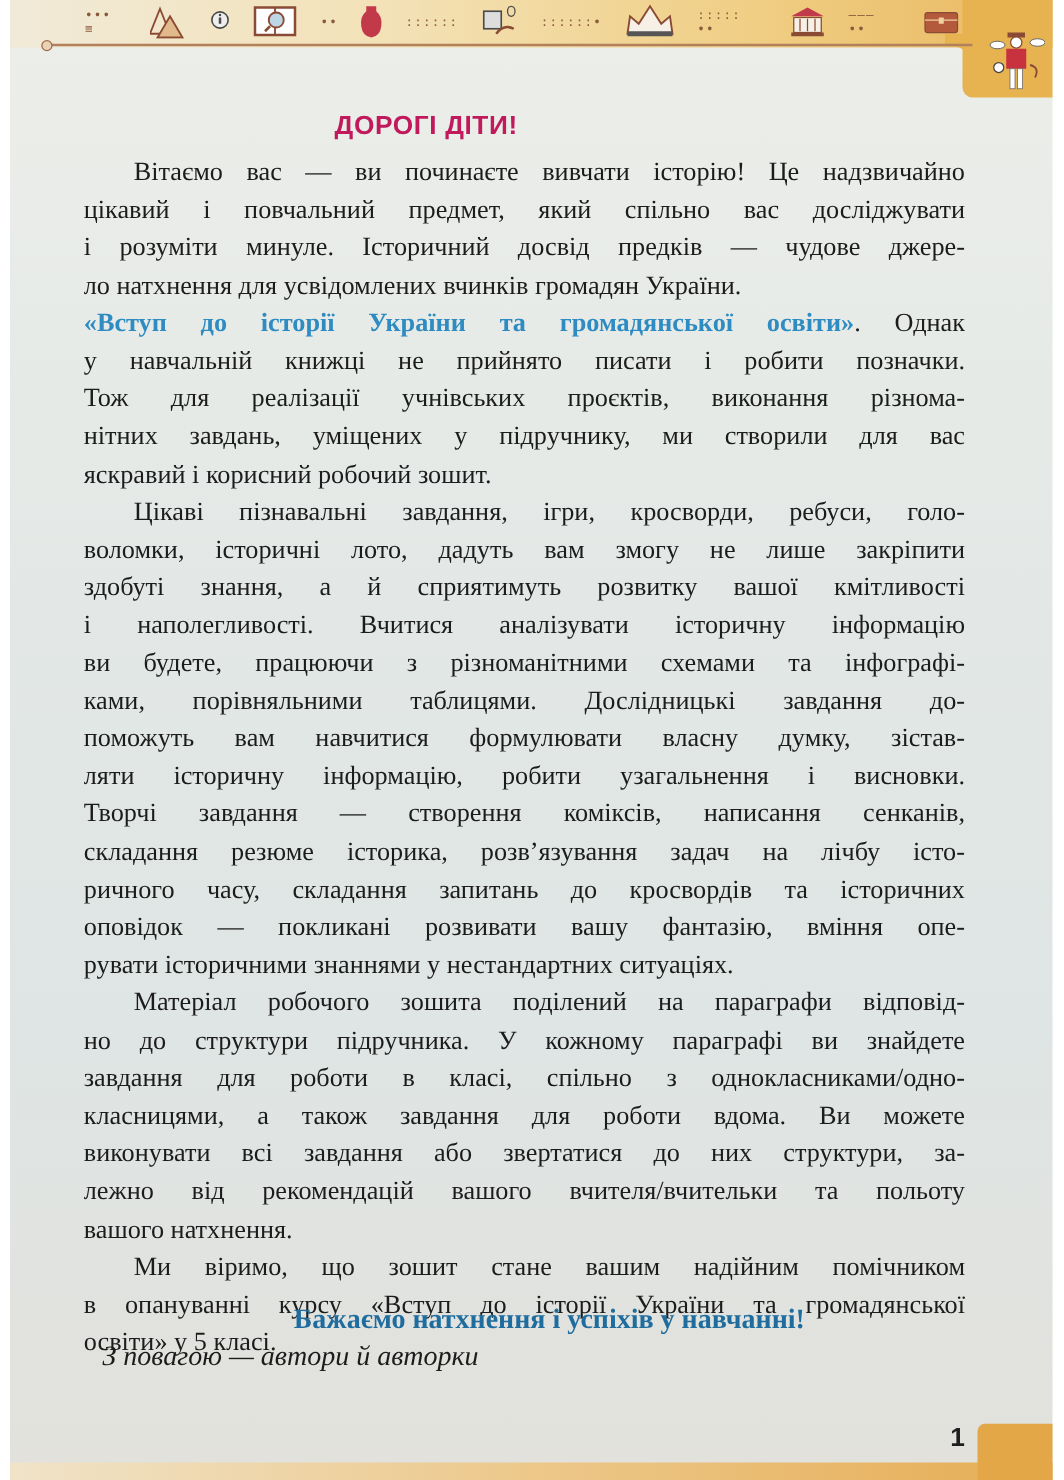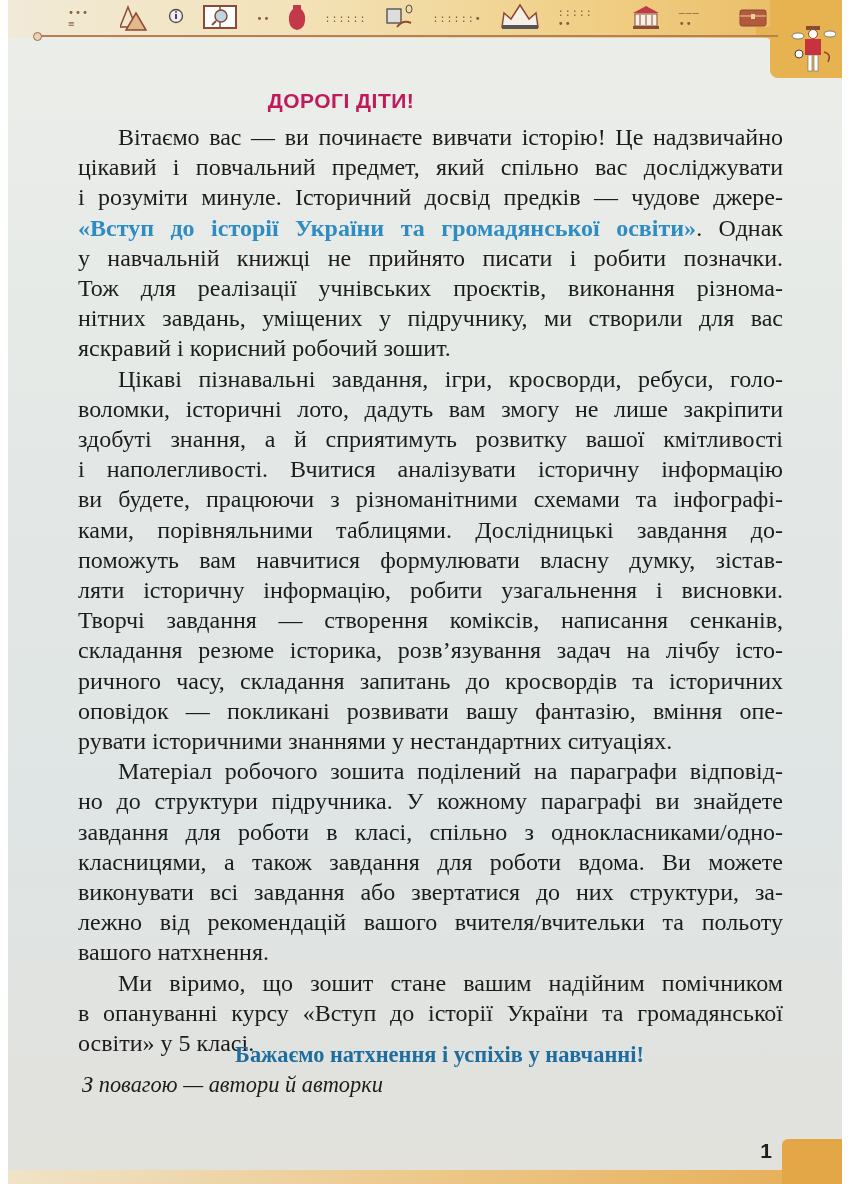--- a/index.html
+++ b/index.html
@@ -60,22 +60,22 @@
     font-family: "Liberation Sans", "DejaVu Sans", sans-serif; font-weight: bold;
     font-size: 21px; color: #1e1e1e;
   }
   
   .title {
     position: absolute; left: 0; top: 89px; width: 666px; text-align: center;
     font-family: "Liberation Sans", "DejaVu Sans", sans-serif; font-weight: bold;
     font-size: 21px; color: #c01a5c; letter-spacing: 0.5px;
   }
   .content {
-    position: absolute; left: 70px; top: 122px; width: 705px;
-    font-size: 24px; line-height: 30.2px; color: #1c1c1c;
+    position: absolute; left: 59px; top: 122px; width: 705px;
+    font-size: 21px; line-height: 30.2px; color: #1c1c1c;
   }
   .line { display: block; white-space: nowrap; text-align: justify; text-align-last: justify; }
   .line.last { text-align-last: left; }
   .line.indent { padding-left: 40px; }
   .book-title { color: #2f8cc2; font-weight: bold; font-family: Liberation Serif, serif; }
   .closing {
     position: absolute; left: 74px; top: 1040px; width: 705px; font-size: 22.4px; line-height: 30px;
   }
   .wish { display: block; text-align: center; color: #1f6d9e; font-weight: bold; padding-left: 10px; }
   .sign { display: block; text-align: left; font-style: italic; color: #1c1c1c; }
@@ -170,20 +170,21 @@
     </svg>
   </div>
 
   <div class="title">ДОРОГІ ДІТИ!</div>
 
   <div class="content">
     <div>
       <span class="line indent">Вітаємо вас — ви починаєте вивчати історію! Це надзвичайно</span>
       <span class="line">цікавий і повчальний предмет, який спільно вас досліджувати</span>
       <span class="line">і розуміти минуле. Історичний досвід предків — чудове джере-</span>
+      <span class="line last">ло натхнення для усвідомлених вчинків громадян України.</span>
     </div>
     <div>
       <span class="line"><span class="book-title">«Вступ до історії України та громадянської освіти»</span><span>. Однак</span></span>
       <span class="line">у навчальній книжці не прийнято писати і робити позначки.</span>
       <span class="line">Тож для реалізації учнівських проєктів, виконання різнома-</span>
       <span class="line">нітних завдань, уміщених у підручнику, ми створили для вас</span>
       <span class="line last">яскравий і корисний робочий зошит.</span>
     </div>
     <div>
       <span class="line indent">Цікаві пізнавальні завдання, ігри, кросворди, ребуси, голо-</span>

